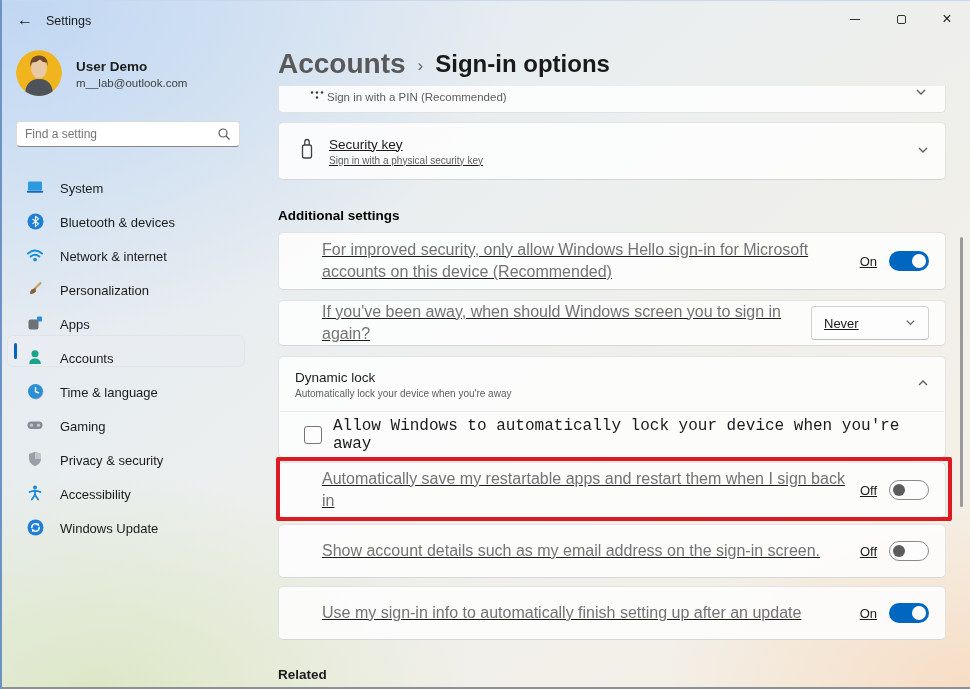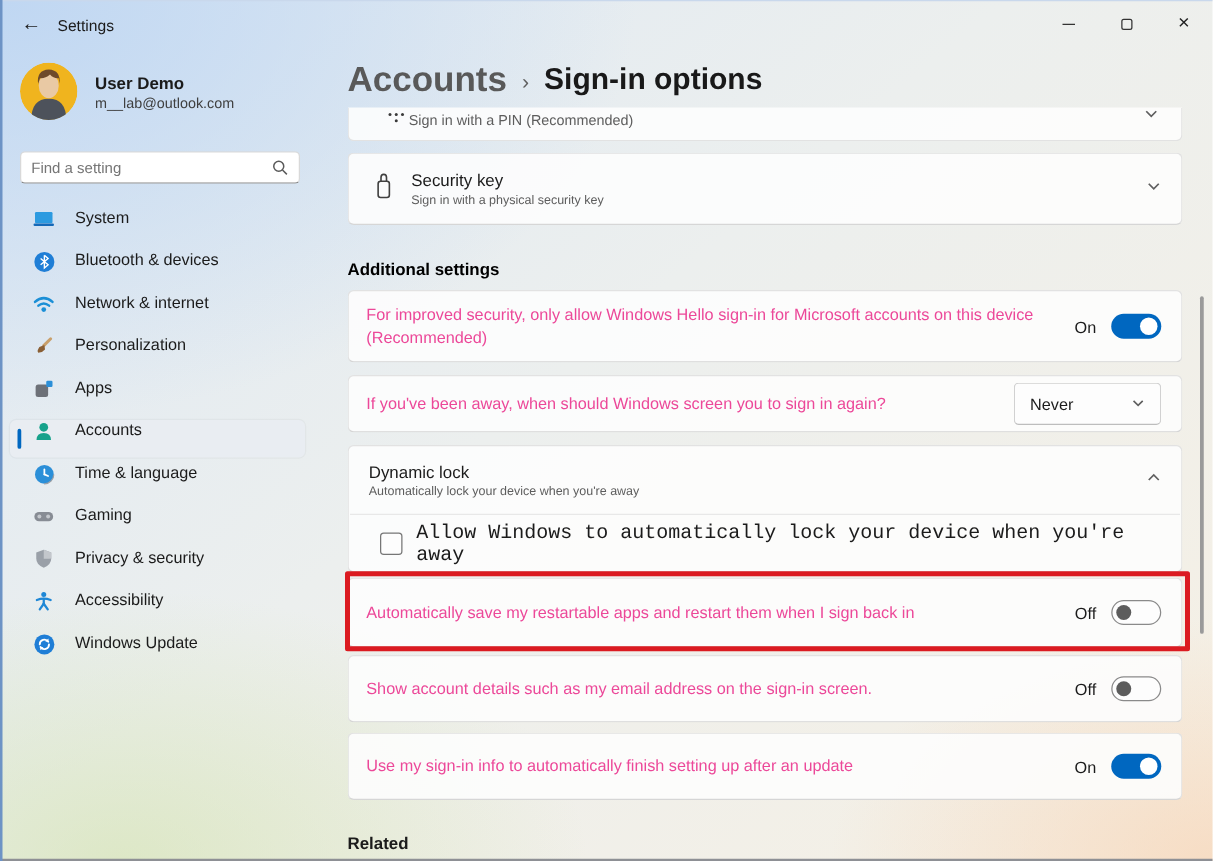--- a/index.html
+++ b/index.html
@@ -30,38 +30,38 @@
   
   .avatar { position:absolute; left:16px; top:50px; width:46px; height:46px; border-radius:50%; overflow:hidden; }
   .profile-name { position:absolute; left:76px; top:59px; font-size:13.5px; font-weight:bold; }
   .profile-email { position:absolute; left:76px; top:77px; font-size:11.5px; color:#3f3f3f; }
   .searchbox { position:absolute; left:16px; top:121px; width:224px; height:26px;
     background:#fff; border:1px solid #d9d9d9; border-bottom:1px solid #868686; border-radius:4px;
     display:flex; align-items:center; padding:0 8px; }
   .searchbox input { flex:1; border:none; outline:none; font-size:12px; color:#606060;
     font-family:"Liberation Sans","DejaVu Sans",sans-serif; background:transparent; }
   .nav { position:absolute; left:8px; top:166px; width:236px; }
-  .nav-item { position:relative; height:30px; margin-bottom:4px; display:flex; align-items:flex-start;
+  .nav-item { position:relative; height:30px; margin-bottom:4px; display:flex; align-items:flex-end;
     padding-left:18px; border-radius:5px; cursor:pointer; }
   .nav-item .nicon { width:18px; height:18px; margin-right:16px; display:flex; align-items:center; justify-content:center; }
   .nav-item .nlabel { font-size:13px; color:#1b1b1b; }
   .nav-item.selected { background:#e9edf2; box-shadow:0 0 0 1px rgba(0,0,0,0.03); }
   .nav-item.selected::before { content:""; position:absolute; left:6px; top:7px; width:3px; height:16px;
     border-radius:2px; background:#0067c0; }
 
   
   .breadcrumb { position:absolute; left:278px; top:48px; display:flex; align-items:center; gap:12px; }
   .bc-parent { font-size:28px; font-weight:600; color:#595959; cursor:pointer; }
   .bc-sep { font-size:17px; color:#5f5f5f; padding-top:4px; }
   .bc-current { font-size:24px; font-weight:600; color:#191919; }
 
   .card { position:absolute; left:278px; width:668px; background:rgba(253,253,253,0.9);
     border:1px solid #e2e2e2; border-bottom-color:#d6d6d6; border-radius:5px;
-    display:flex; align-items:center; padding:0 16px; }
-  .card .rowlabel { font-size:13px; color:#ec4899; line-height:1.4; max-width:580px; }
+    display:flex; align-items:center; padding:0 16px;text-decoration:underline; }
+  .card .rowlabel { font-size:16px; color:#737373; line-height:1.4; max-width:580px;margin-left:29px; }
   .card .right { margin-left:auto; display:flex; align-items:center; gap:12px; }
   .state-label { font-size:13px; color:#1b1b1b; }
 
   .toggle { width:40px; height:20px; border-radius:10px; position:relative; cursor:pointer; }
   .toggle.on { background:#0067c0; }
   .toggle.on .knob { position:absolute; right:3px; top:3px; width:14px; height:14px; border-radius:50%; background:#fff; }
   .toggle.off { background:#fdfdfd; border:1px solid #8a8a8a; }
   .toggle.off .knob { position:absolute; left:3px; top:3px; width:12px; height:12px; border-radius:50%; background:#5c5c5c; }
 
   .section-heading { position:absolute; left:278px; font-size:13.5px; font-weight:bold; color:#000000; }

